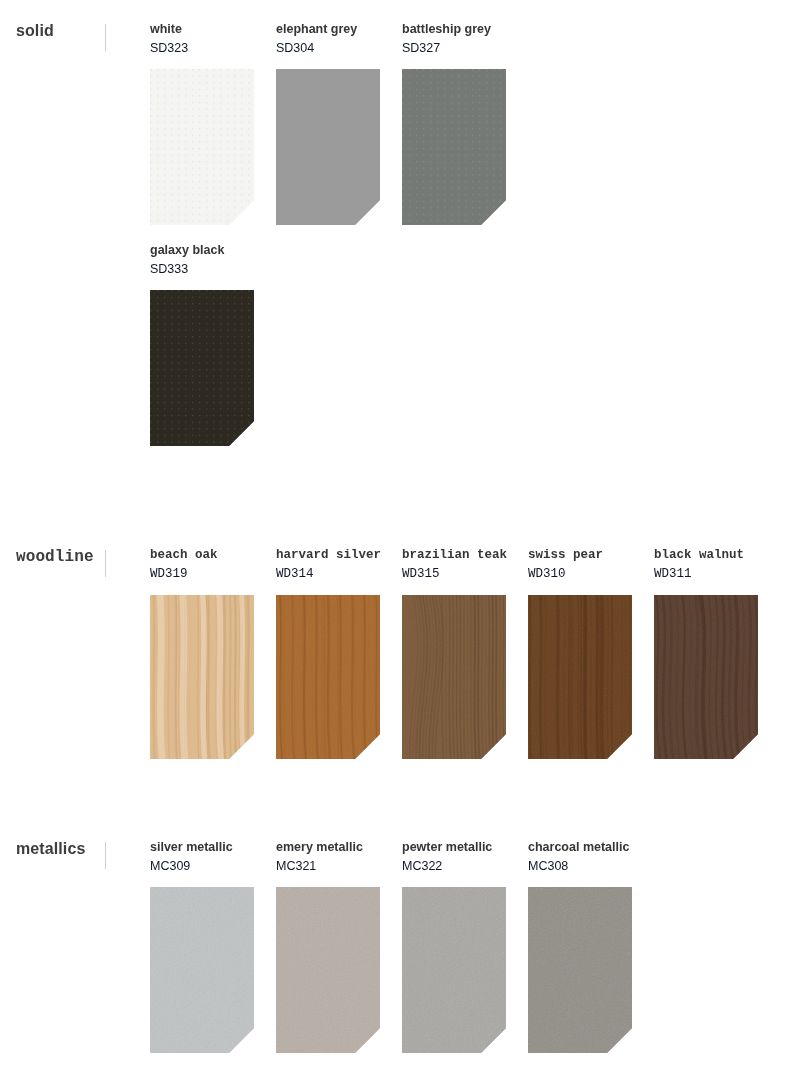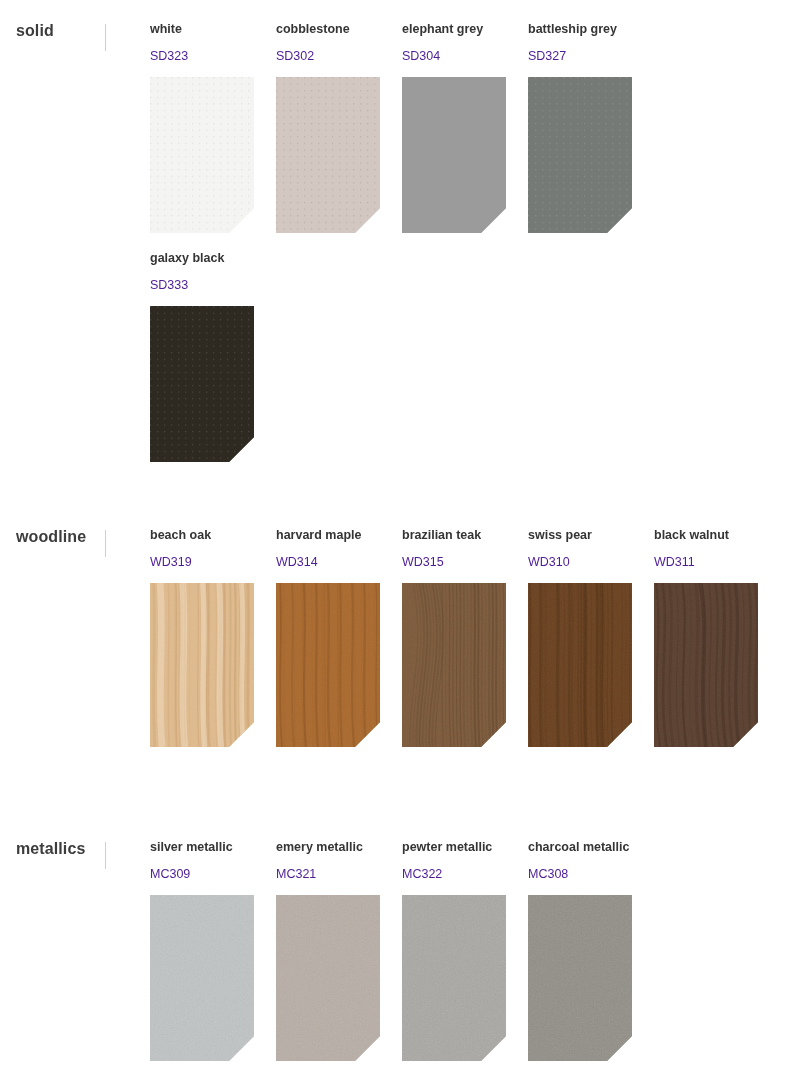--- a/index.html
+++ b/index.html
@@ -66,23 +66,23 @@
     font-size: 12.5px;
     font-weight: 700;
     color: #353535;
     line-height: 15px;
     white-space: nowrap;
   }
 
   .card-code {
     font-size: 12.5px;
     font-weight: 400;
-    color: #4c1d95;
+    color: #0f172a;
     line-height: 15px;
-    margin-top: 12px;
+    margin-top: 4px;
     white-space: nowrap;
   }
 
   
   .swatch {
     position: relative;
     width: 104px;
     margin-top: 13px;
     clip-path: polygon(0 0, 100% 0, 100% calc(100% - 25px), calc(100% - 25px) 100%, 0 100%);
     overflow: hidden;
@@ -92,21 +92,21 @@
     position: absolute;
     inset: 0;
   }
 
   .h-solid .swatch { height: 156px; }
   .h-wood  .swatch { height: 164px; }
   .h-metal .swatch { height: 166px; }
 
   
   #sec-solid     { position: absolute; left: 0; top: 22px; }
-  #sec-woodline  { position: absolute; left: 0; top: 528px; }
+  #sec-woodline  { position: absolute; left: 0; top: 548px; font-family: Liberation Mono, monospace; }
   #sec-metallics { position: absolute; left: 0; top: 840px; }
 </style>
 </head>
 <body>
 
 <div id="palette">
 
   <section class="section" id="sec-solid">
     <div class="section-head">
       <div class="section-label">solid</div>
@@ -119,35 +119,20 @@
             <div class="card-code">SD323</div>
             <div class="swatch" style="background: rgb(244, 244, 242);">
               <svg class="swatch-tex" width="104" height="100%" viewBox="0 0 104 166" preserveAspectRatio="none" xmlns="http://www.w3.org/2000/svg">
                 <defs>
                   <pattern id="p1" width="7" height="7" patternUnits="userSpaceOnUse">
                     <rect x="0" y="0" width="1.3" height="1.3" fill="#8b8178" opacity="0.16"></rect>
                   </pattern>
                 </defs>
                 <rect width="104" height="166" fill="#f4f4f2"></rect>
                 <rect width="104" height="166" fill="url(#p1)"></rect>
-              </svg>
-            </div>
-          </div>
-          <div class="card">
-            <div class="card-name">cobblestone</div>
-            <div class="card-code">SD302</div>
-            <div class="swatch" style="background: rgb(210, 200, 193);">
-              <svg class="swatch-tex" width="104" height="100%" viewBox="0 0 104 166" preserveAspectRatio="none" xmlns="http://www.w3.org/2000/svg">
-                <defs>
-                  <pattern id="p3" width="7" height="7" patternUnits="userSpaceOnUse">
-                    <rect x="0" y="0" width="1.3" height="1.3" fill="#8b8178" opacity="0.3"></rect>
-                  </pattern>
-                </defs>
-                <rect width="104" height="166" fill="#d2c8c1"></rect>
-                <rect width="104" height="166" fill="url(#p3)"></rect>
               </svg>
             </div>
           </div>
           <div class="card">
             <div class="card-name">elephant grey</div>
             <div class="card-code">SD304</div>
             <div class="swatch" style="background: rgb(155, 155, 156);">
               <svg class="swatch-tex" width="104" height="100%" viewBox="0 0 104 166" preserveAspectRatio="none" xmlns="http://www.w3.org/2000/svg">
                 <rect width="104" height="166" fill="#9b9b9c"></rect>
               </svg>
@@ -248,21 +233,21 @@
                 <path d="M10.2,0 C14.2,60 7.2,110 12.2,166" stroke="#f6e2c6" stroke-width="6.8" fill="none" opacity="0.5"></path>
                 <path d="M32.7,0 C36.7,60 29.7,110 34.7,166" stroke="#f6e2c6" stroke-width="6.7" fill="none" opacity="0.5"></path>
                 <path d="M52.8,0 C56.8,60 49.8,110 54.8,166" stroke="#f6e2c6" stroke-width="5.7" fill="none" opacity="0.5"></path>
                 <path d="M69.2,0 C73.2,60 66.2,110 71.2,166" stroke="#f6e2c6" stroke-width="5.7" fill="none" opacity="0.5"></path>
                 <path d="M91.4,0 C95.4,60 88.4,110 93.4,166" stroke="#f6e2c6" stroke-width="4.8" fill="none" opacity="0.5"></path>
                 <rect width="104" height="166" filter="url(#n10)" opacity="0.5"></rect>
               </svg>
             </div>
           </div>
           <div class="card">
-            <div class="card-name">harvard maple</div>
+            <div class="card-name">harvard silver</div>
             <div class="card-code">WD314</div>
             <div class="swatch" style="background: rgb(170, 106, 46);">
               <svg class="swatch-tex" width="104" height="100%" viewBox="0 0 104 166" preserveAspectRatio="none" xmlns="http://www.w3.org/2000/svg">
                 <defs>
                   <filter id="n11" x="0" y="0" width="100%" height="100%">
                     <feTurbulence type="fractalNoise" baseFrequency="0.9" numOctaves="4" stitchTiles="stitch"></feTurbulence>
                     <feColorMatrix type="saturate" values="0"></feColorMatrix>
                     <feComponentTransfer>
                       <feFuncA type="linear" slope="0.16"></feFuncA>
                     </feComponentTransfer>

